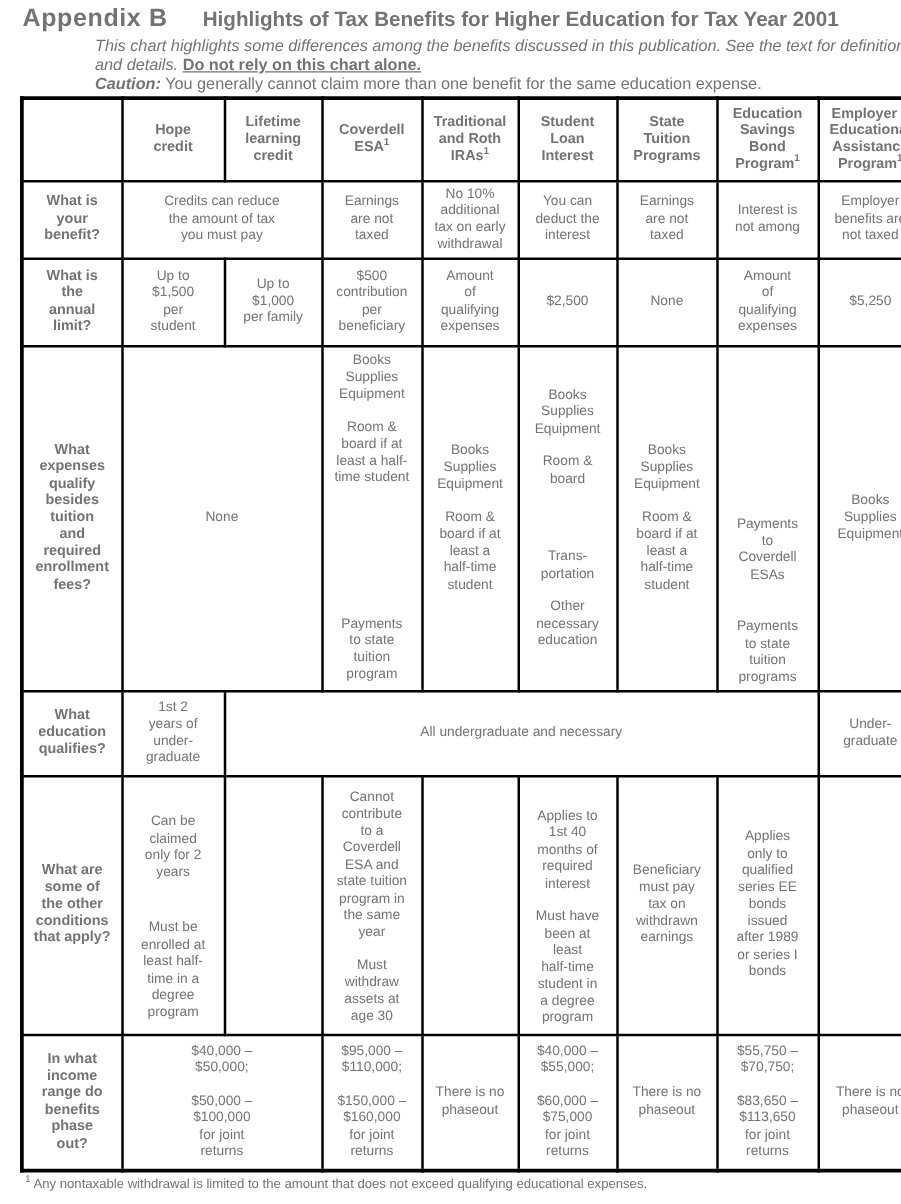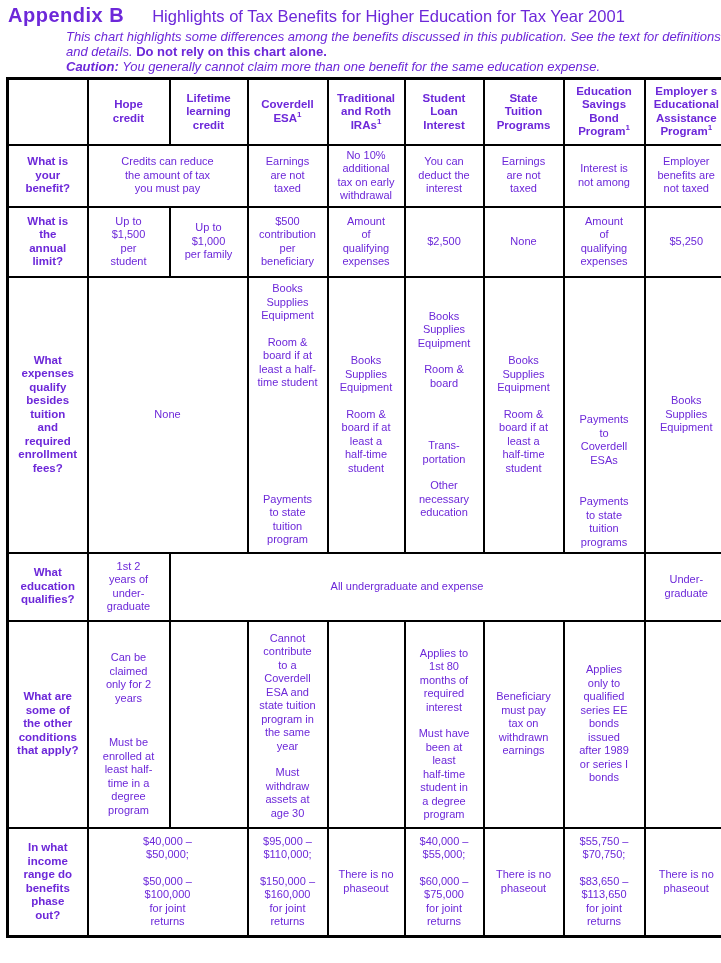--- a/index.html
+++ b/index.html
@@ -1,29 +1,29 @@
 <!DOCTYPE html>
 <html><head>
 <meta charset="utf-8">
 <style>
   html, body { margin: 0; padding: 0; background: #fff; }
   .page {
-    width: 721px; height: 963px; background: #fff; color: #6d28d9;
+    width: 721px; height: 963px; background: #fff; color: #737373;
     font-family: "Liberation Sans", sans-serif;
-    box-sizing: border-box; padding: 3px 2px 0 6px; overflow: hidden;
+    box-sizing: border-box; padding: 3px 2px 0 16px; overflow: hidden;
   }
   
   .page-header { display: flex; align-items: baseline; padding: 1px 0 0 2px; }
   .appendix { font-size: 20px; font-weight: bold; letter-spacing: 0.5px; }
-  .doc-title { font-size: 16.5px; font-weight: normal; margin-left: 28px; }
+  .doc-title { font-size: 16.5px; font-weight: bold; margin-left: 28px; }
   .intro-block { margin: 2px 0 2px 60px; width: 659px; font-size: 13px; line-height: 15px; }
   .intro-it { font-style: italic; }
-  .intro-bold { font-weight: bold; }
+  .intro-bold { font-weight: bold; text-decoration: underline; }
   .caution-label { font-weight: bold; font-style: italic; margin-top: 24px; }
-  .caution-text { font-style: italic; }
+  .caution-text { }
   
   table.benefits {
     border-collapse: collapse; table-layout: fixed; width: 717px;
     border: 3px solid #000; margin-top: 3px;
   }
   table.benefits th, table.benefits td {
     border: 2px solid #000; padding: 2px 2px; text-align: center;
     vertical-align: middle; overflow: hidden;
   }
   th { font-size: 11.5px; font-weight: bold; line-height: 13.5px; }
@@ -283,21 +283,21 @@
 education
 qualifies?</div>
           </td>
       <td>
             <div class="para">1st 2
 years of
 under-
 graduate</div>
           </td>
       <td colspan="6">
-            <div class="para">All undergraduate and expense</div>
+            <div class="para">All undergraduate and necessary</div>
           </td>
       <td>
             <div class="para">Under-
 graduate</div>
           </td>
     </tr>
 
     <tr style="height:207px">
       <td class="rowlabel">
             <div class="para">What are
@@ -330,21 +330,21 @@
 the same
 year</div>
         <div class="para">Must
 withdraw
 assets at
 age 30</div>
       </td>
       <td></td>
       <td class="vtop">
         <div class="para" style="margin-top:20px">Applies to
-1st 80
+1st 40
 months of
 required
 interest</div>
         <div class="para">Must have
 been at
 least
 half-time
 student in
 a degree
 program</div>
@@ -420,14 +420,15 @@
 returns</div>
       </td>
       <td>
             <div class="para">There is no
 phaseout</div>
           </td>
     </tr>
   </tbody>
     </table>
 
+  <div class="footnote"><sup>1</sup> <span>Any nontaxable withdrawal is limited to the amount that does not exceed qualifying educational expenses.</span></div>
 
 </div>
 
 </body></html>

